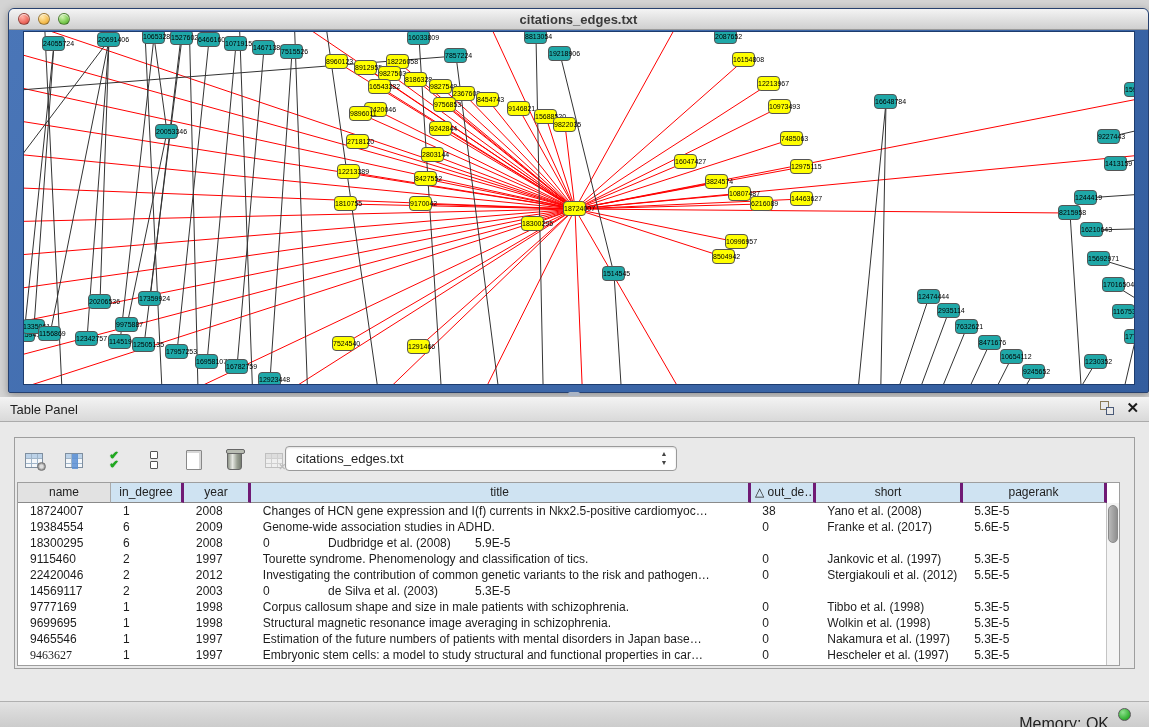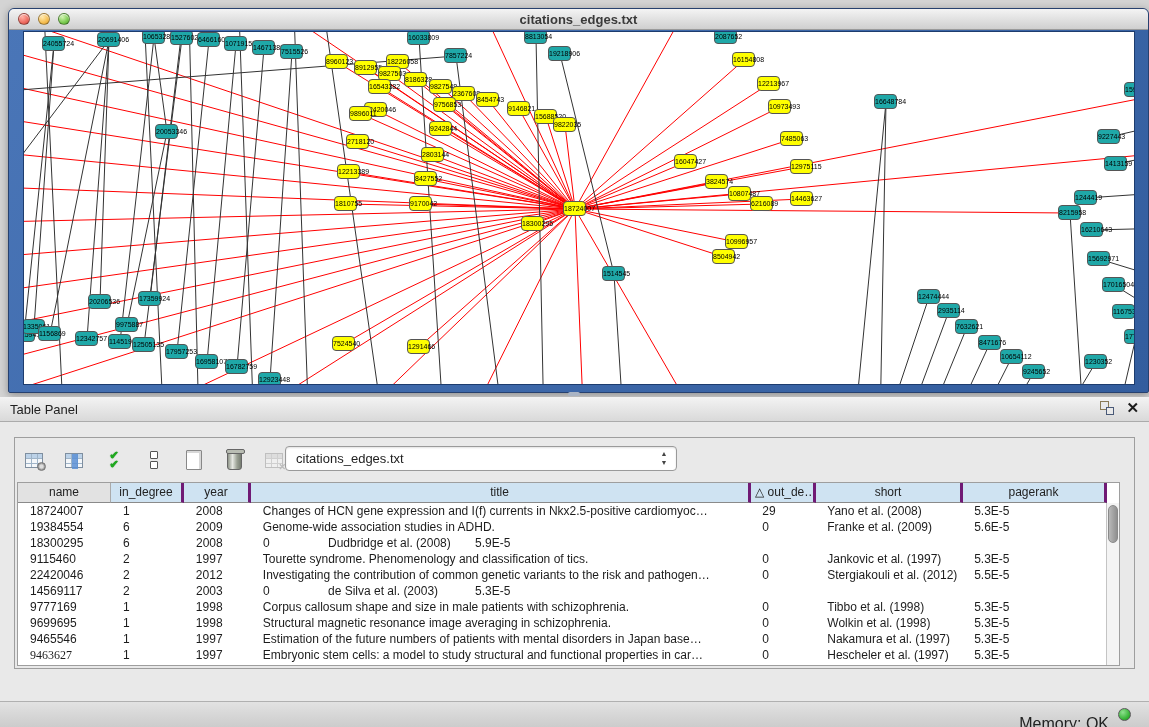--- a/index.html
+++ b/index.html
@@ -374,31 +374,31 @@
             <div class="hdr-cell sorted" style="width: 65px;">△ out_de…</div>
             <div class="hdr-cell" style="width: 147px;">short</div>
             <div class="hdr-cell" style="width: 144px;">pagerank</div>
           </div>
         <div class="body-rows" id="body-rows">
             <div class="t-row">
               <div class="t-cell" style="width: 93px;">18724007</div>
               <div class="t-cell" style="width: 73px;">1</div>
               <div class="t-cell" style="width: 67px;">2008</div>
               <div class="t-cell" style="width: 500px;">Changes of HCN gene expression and I(f) currents in Nkx2.5-positive cardiomyoc…</div>
-              <div class="t-cell" style="width: 65px;">29</div>
+              <div class="t-cell" style="width: 65px;">38</div>
               <div class="t-cell" style="width: 147px;">Yano et al. (2008)</div>
               <div class="t-cell" style="width: 144px;">5.3E-5</div>
             </div>
             <div class="t-row">
               <div class="t-cell" style="width: 93px;">19384554</div>
               <div class="t-cell" style="width: 73px;">6</div>
               <div class="t-cell" style="width: 67px;">2009</div>
               <div class="t-cell" style="width: 500px;">Genome-wide association studies in ADHD.</div>
               <div class="t-cell" style="width: 65px;">0</div>
-              <div class="t-cell" style="width: 147px;">Franke et al. (2009)</div>
+              <div class="t-cell" style="width: 147px;">Franke et al. (2017)</div>
               <div class="t-cell" style="width: 144px;">5.6E-5</div>
             </div>
             <div class="t-row">
               <div class="t-cell" style="width: 93px;">18300295</div>
               <div class="t-cell" style="width: 73px;">6</div>
               <div class="t-cell" style="width: 67px;">2008</div>
               <div class="t-cell" style="width: 65px;">0</div>
               <div class="t-cell" style="width: 147px;">Dudbridge et al. (2008)</div>
               <div class="t-cell" style="width: 144px;">5.9E-5</div>
             </div>

